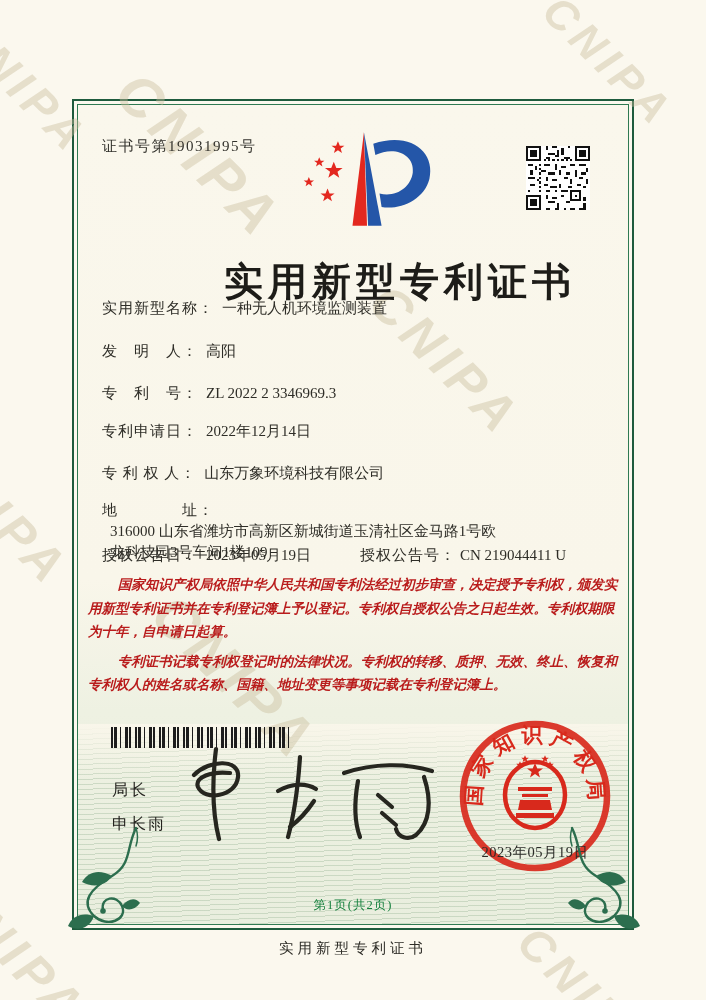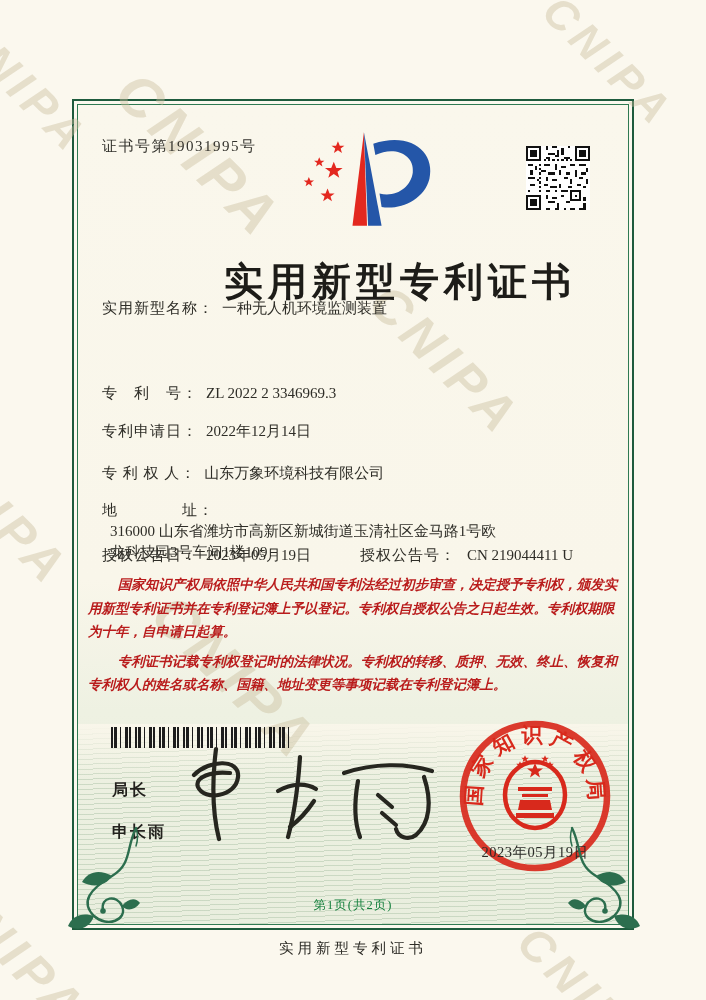--- a/index.html
+++ b/index.html
@@ -39,34 +39,34 @@
   .title{position:absolute;left:0;top:130px;width:100%;text-align:center;
          font-size:39px;font-weight:700;letter-spacing:5px;color:#1d1c18;margin-left:47px;}
 
   .row{position:absolute;left:30px;width:510px;font-size:15px;line-height:21px;color:#2e2d27;}
   .row .lbl{display:inline-block;letter-spacing:1px;vertical-align:top;}
   .row .val{display:inline-block;margin-left:8px;vertical-align:top;}
   .r1{top:199px}.r2{top:242px}.r3{top:284px}.r4{top:322px}.r5{top:364px}
   .r6{top:401px}.r6 .val{width:392px;}
   .r7{top:446px}
   .pair2{position:absolute;left:258px;top:0;white-space:nowrap;}
-  .pair2 .val{margin-left:11px;}
+  .pair2 .val{margin-left:4px;}
 
   .paras{position:absolute;left:16px;top:474px;width:530px;font-size:13.5px;
          line-height:23.5px;font-style:italic;color:#b91c1c;font-weight:bold;}
   .paras p{margin:0 0 6px 0;text-indent:2.2em;}
 
   .barcode{position:absolute;left:39px;top:628px;width:180px;height:21px;
      background:repeating-linear-gradient(90deg,#1d1d1d 0 2px,rgba(0,0,0,0) 2px 3px,
        #1d1d1d 3px 6px,rgba(0,0,0,0) 6px 9px,#1d1d1d 9px 10px,rgba(0,0,0,0) 10px 14px,
        #1d1d1d 14px 17px,rgba(0,0,0,0) 17px 18px,#1d1d1d 18px 20px,rgba(0,0,0,0) 20px 24px);}
 
   .signer{position:absolute;left:40px;top:681px;font-family:"Liberation Sans",sans-serif;
-          font-weight:700;font-size:16px;letter-spacing:2px;color:#23221e;}
-  .signer .name{margin-top:21px;}
+          font-weight:400;font-size:16px;letter-spacing:2px;color:#23221e;}
+  .signer .name{margin-top:13px;}
   .signature{position:absolute;left:110px;top:640px;z-index:4;}
 
   .seal{position:absolute;left:384px;top:618px;z-index:4;}
   .seal-date{position:absolute;left:384px;top:744px;width:158px;text-align:center;
              font-size:14.5px;letter-spacing:0.5px;color:#2b2b28;z-index:5;}
 
   .page-num{position:absolute;left:0;top:798px;width:100%;text-align:center;
             font-size:12.5px;letter-spacing:1px;color:#15803d;}
   .continuation{position:absolute;left:0;top:939px;width:100%;text-align:center;
             font-size:14.5px;letter-spacing:4px;color:#2e2d27;z-index:3;}
@@ -205,20 +205,23 @@
       </g>
       <rect x="21" y="21" width="3" height="3" fill="#fff"></rect>
         <rect x="22" y="22" width="1" height="1" fill="#111"></rect>
     </svg>
 
     <h1 class="title">实用新型专利证书</h1>
 
     <div class="row r1">
       <span class="lbl">实用新型名称：</span><span class="val">一种无人机环境监测装置</span>
     </div>
+    <div class="row r2">
+      <span class="lbl">发　明　人：</span><span class="val">高阳</span>
+    </div>
     <div class="row r3">
       <span class="lbl">专　利　号：</span><span class="val">ZL 2022 2 3346969.3</span>
     </div>
     <div class="row r4">
       <span class="lbl">专利申请日：</span><span class="val">2022年12月14日</span>
     </div>
     <div class="row r5">
       <span class="lbl">专 利 权 人：</span><span class="val">山东万象环境科技有限公司</span>
     </div>
     <div class="row r6">

